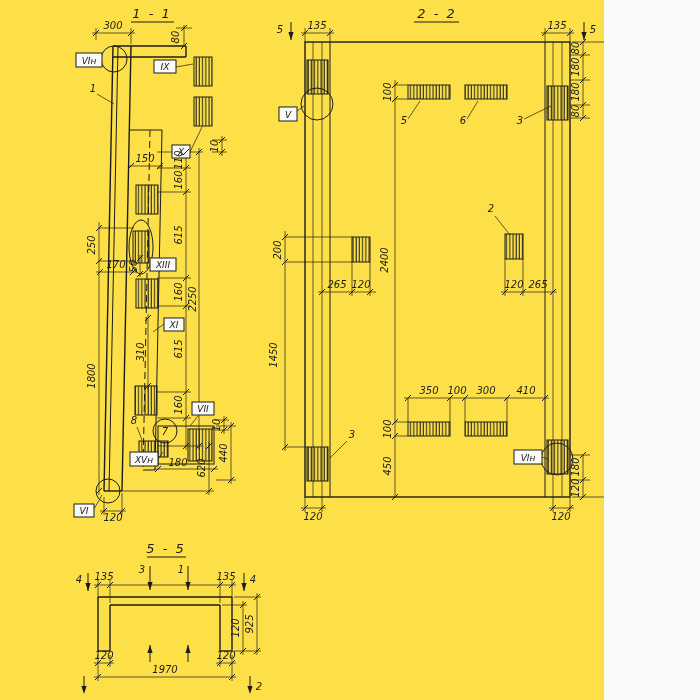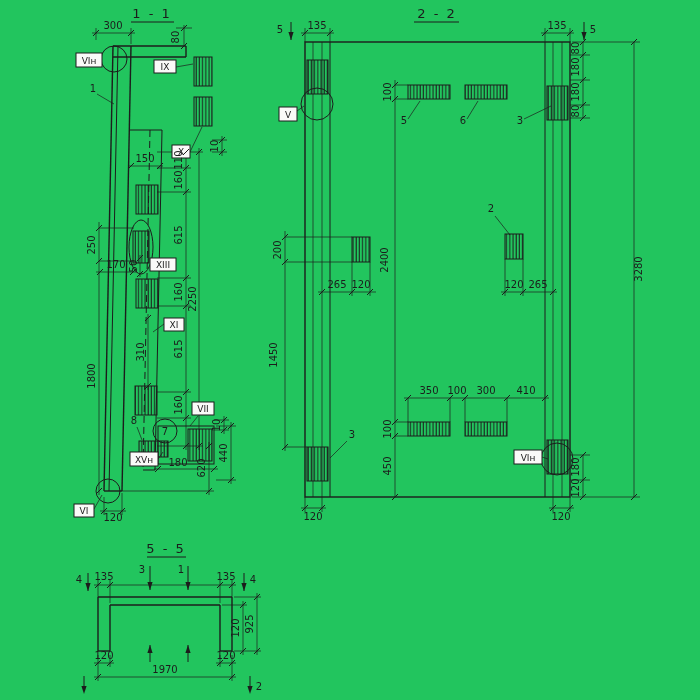--- a/index.html
+++ b/index.html
@@ -1,16 +1,16 @@
 <!DOCTYPE html>
 <html><head>
 <meta charset="utf-8">
 <style>
   html,body{margin:0;padding:0;background:#fafaf8;}
-  .sheet{width:700px;height:700px;background:#22c55e;position:relative;overflow:hidden;}
+  .sheet{width:604px;height:700px;background:#fde047;position:relative;overflow:hidden;font-style:italic;}
   svg{display:block;}
   svg text{font-family:"DejaVu Sans",sans-serif;font-size:10px;fill:#1c1c1c;text-anchor:middle;}
   svg text.t{font-size:13px;letter-spacing:2px;}
   svg text.s{font-size:9px;}
   .o{stroke:#1c1c1c;stroke-width:1.4;fill:none;}
   .m{stroke:#1c1c1c;stroke-width:1;fill:none;}
   .d{stroke:#1c1c1c;stroke-width:0.7;fill:none;}
   .dash{stroke-dasharray:7 4;}
   .tk{stroke:#1c1c1c;stroke-width:1;}
   .bx{fill:#fafaf8;stroke:#1c1c1c;stroke-width:1;}

